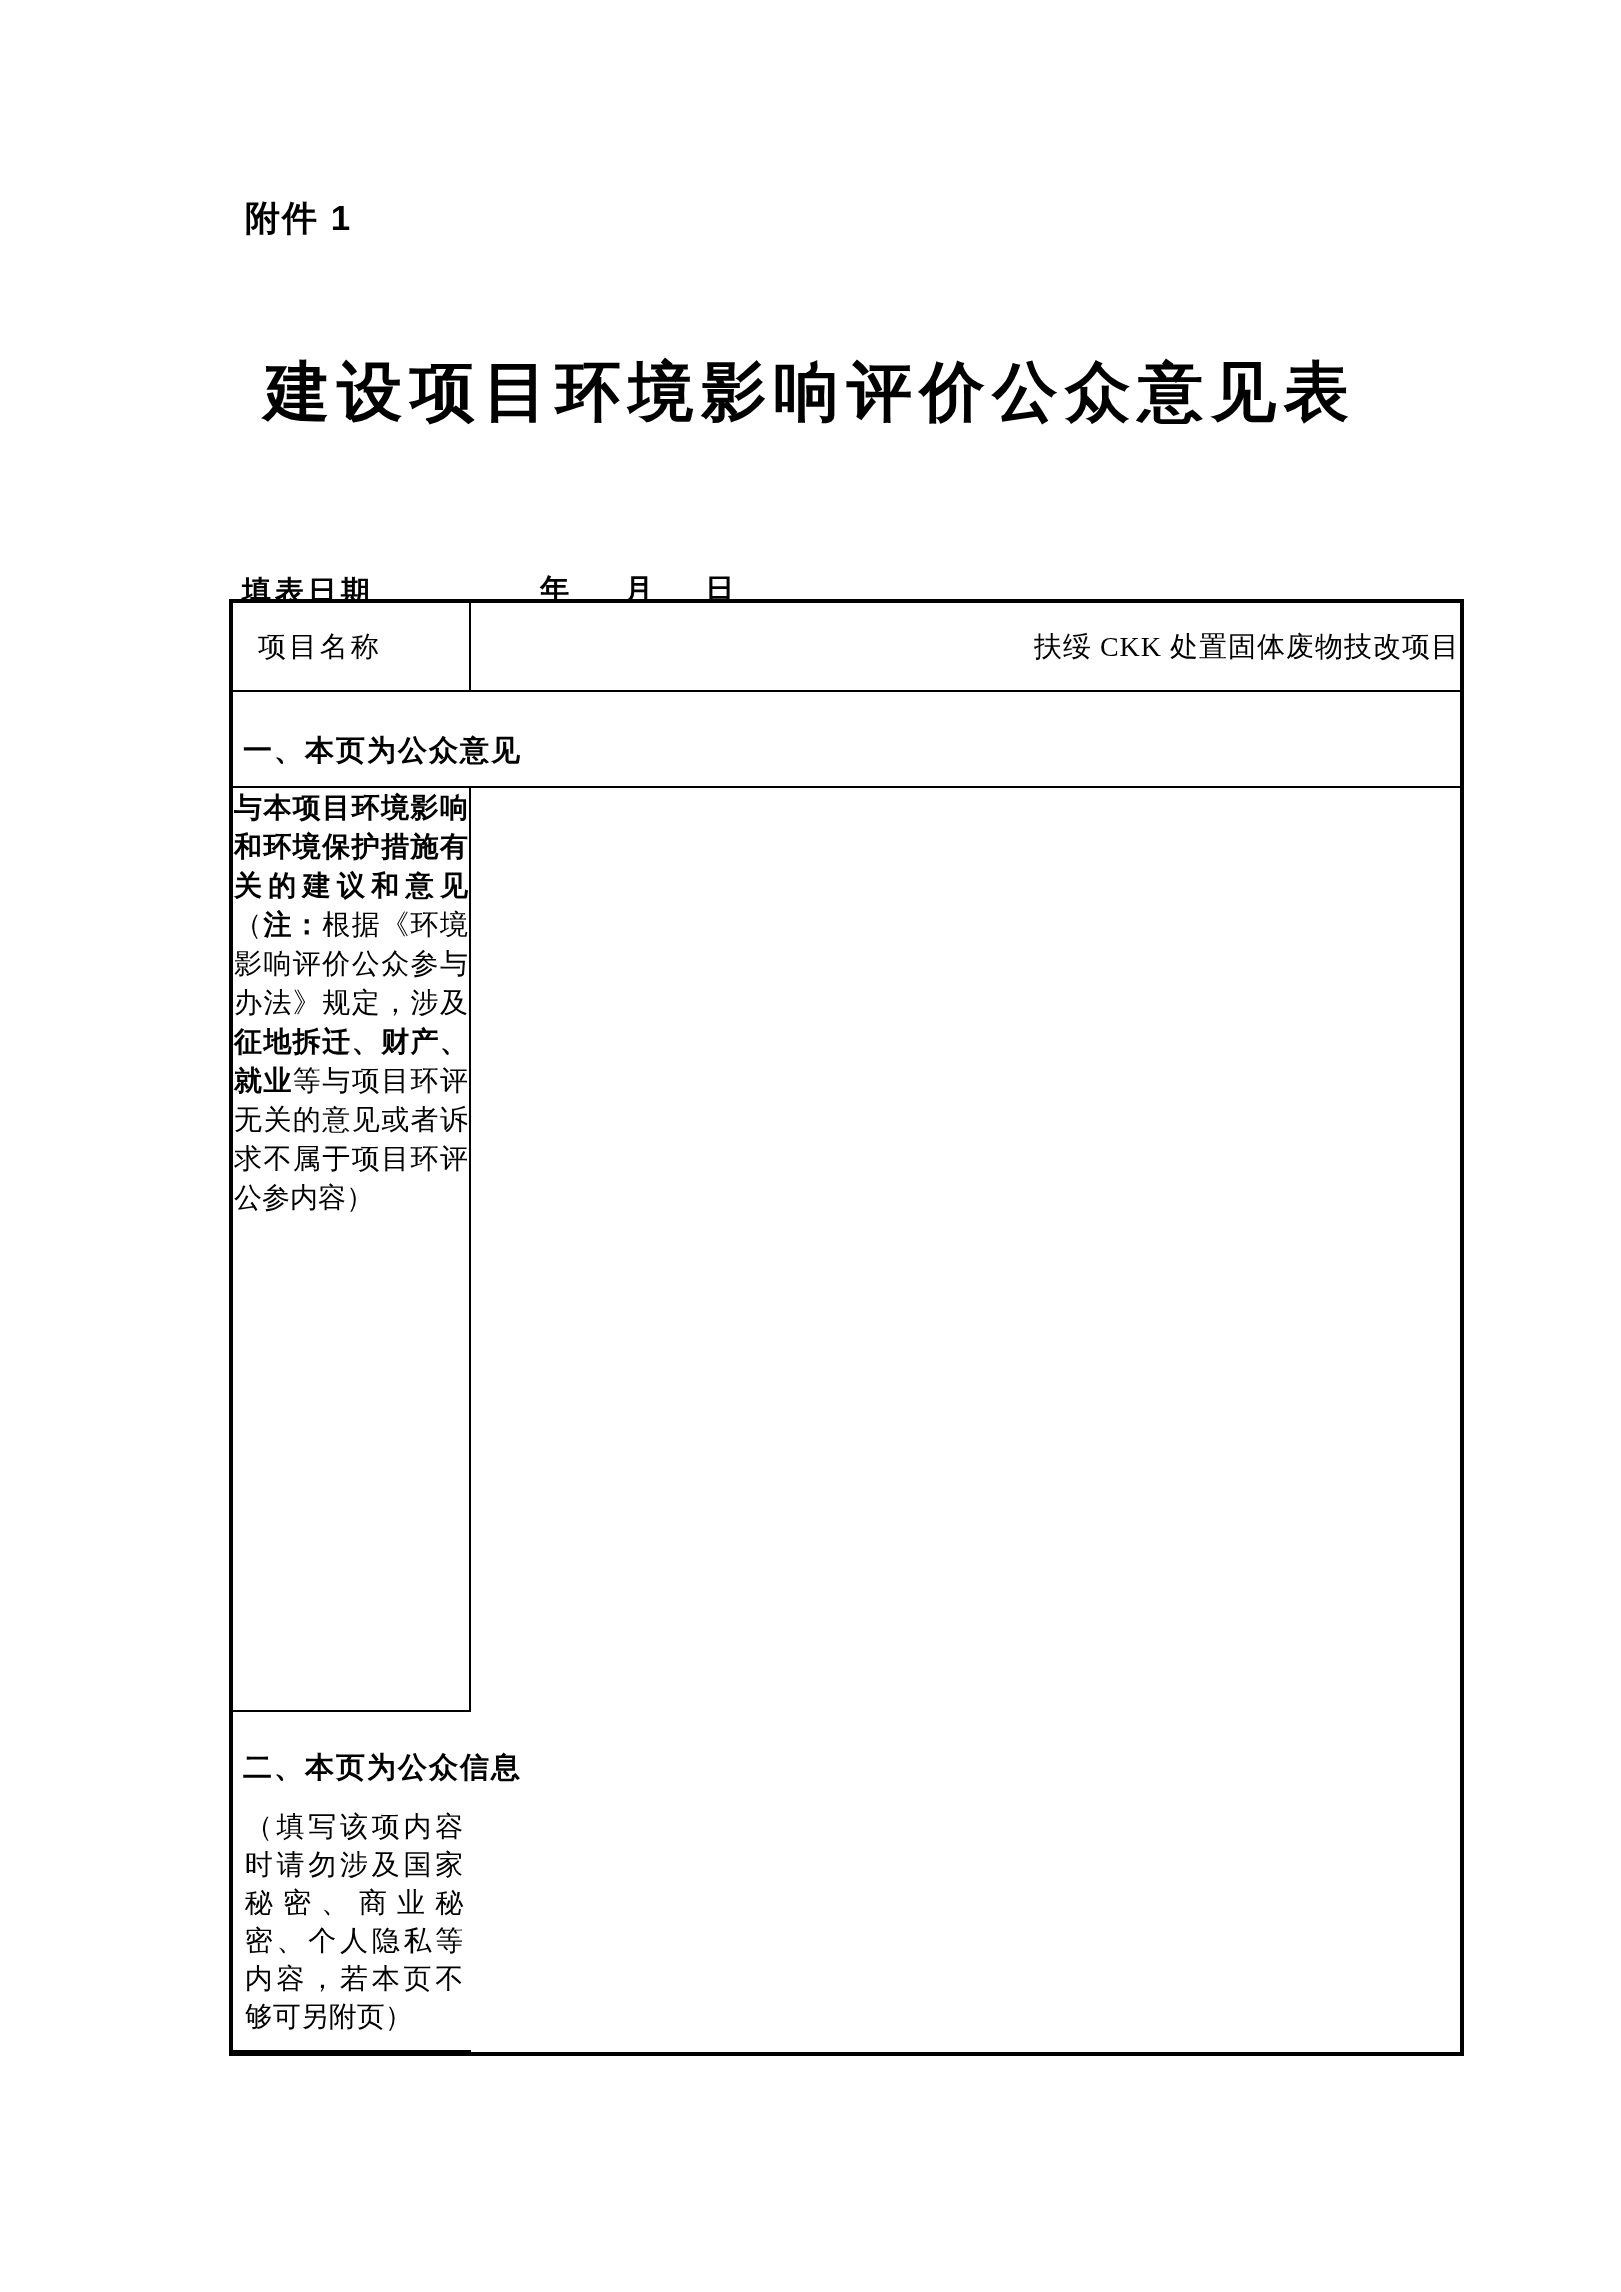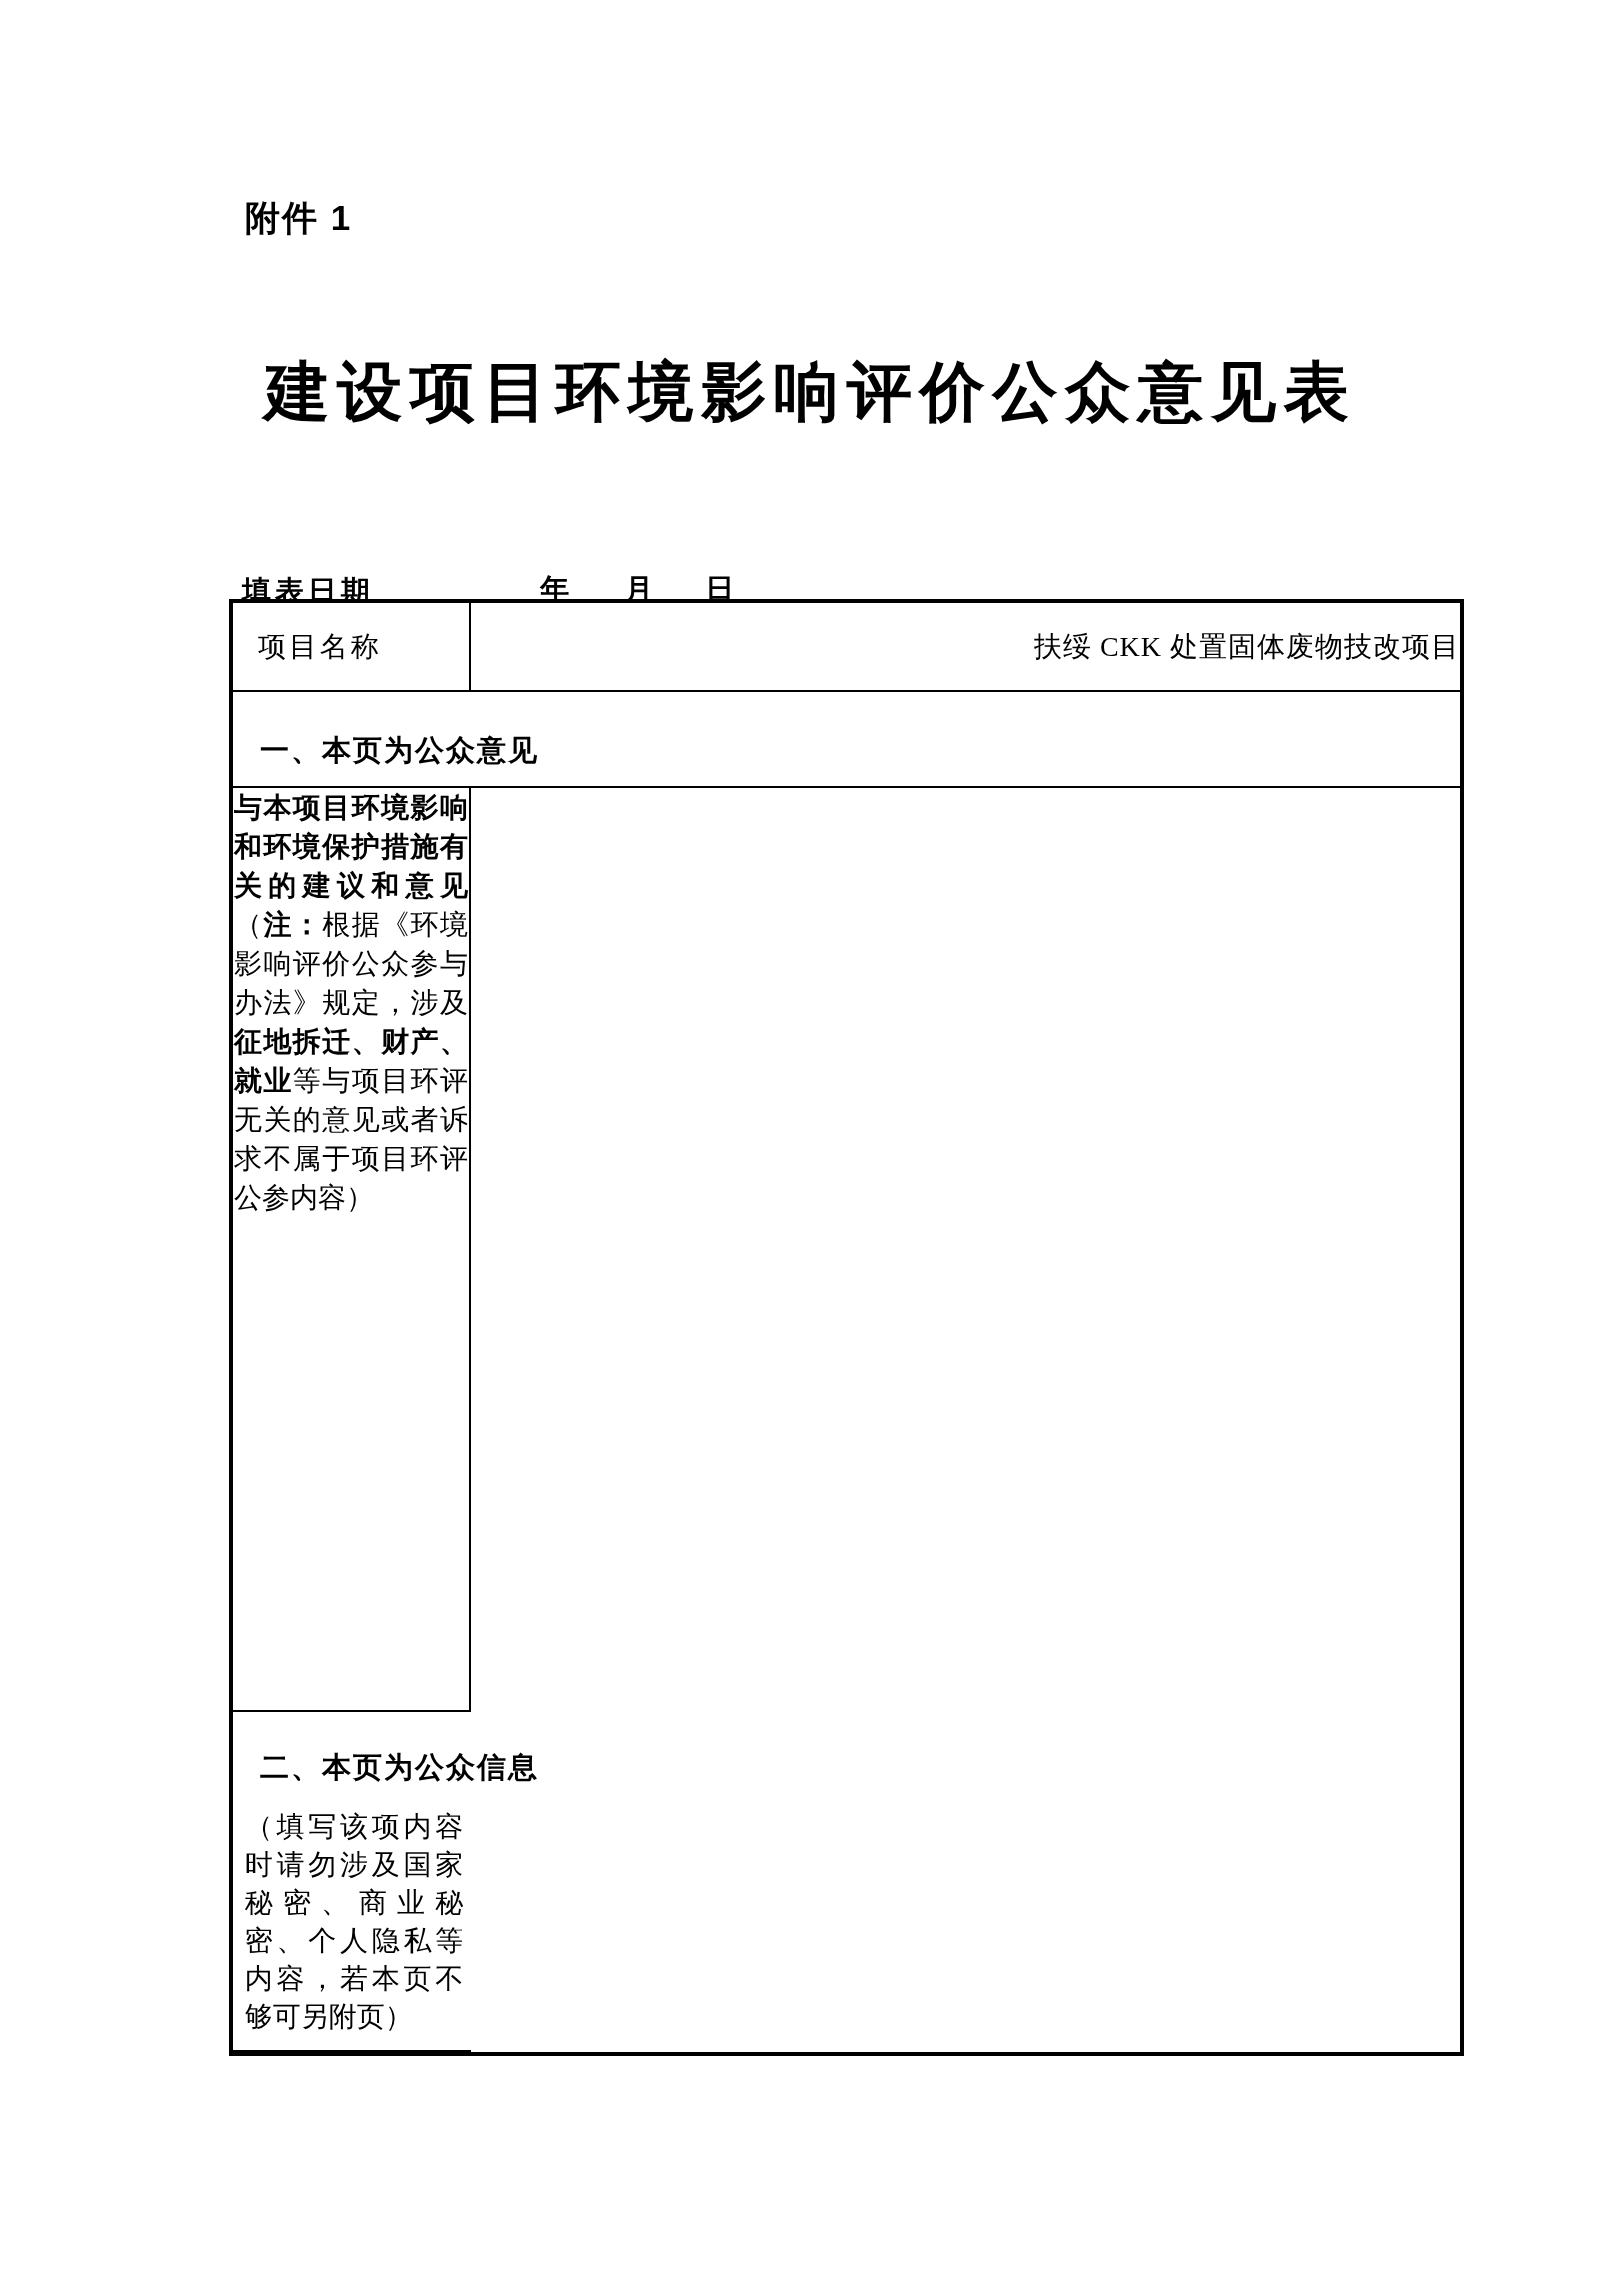--- a/index.html
+++ b/index.html
@@ -106,21 +106,21 @@
     display: flex;
     align-items: center;
     justify-content: flex-end;
     font-size: 28px;
     letter-spacing: 1px;
     padding-left: 24px;
   }
   .cell-section {
     display: flex;
     align-items: center;
-    padding-left: 27px;
+    padding-left: 10px;
     font-size: 29px;
     font-weight: bold;
     letter-spacing: 2px;
     margin-top: 23px;
   }
   .cell-opinion-label {
     display: flex;
     padding: 0 1px;
     font-size: 28px;
   }

